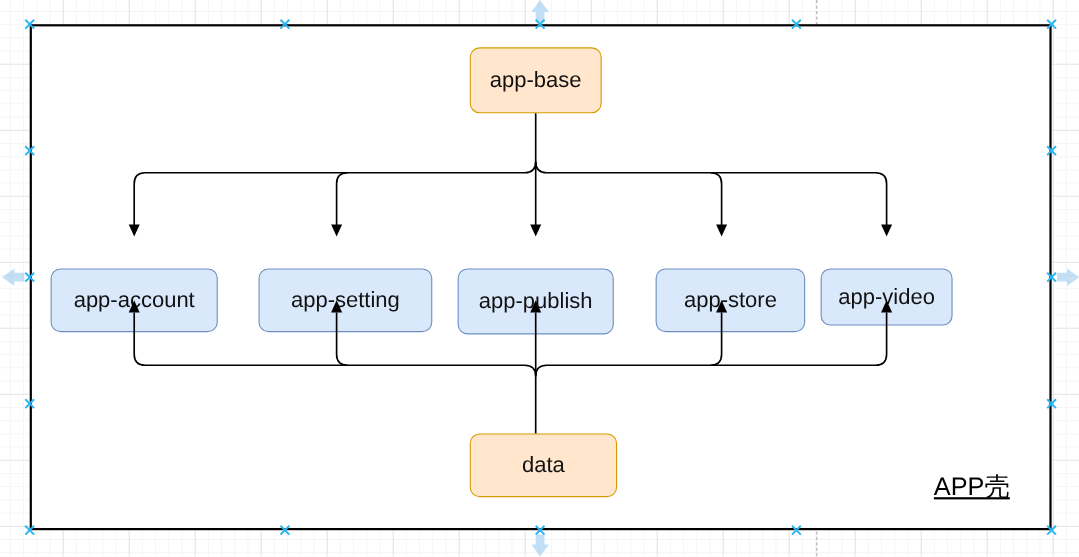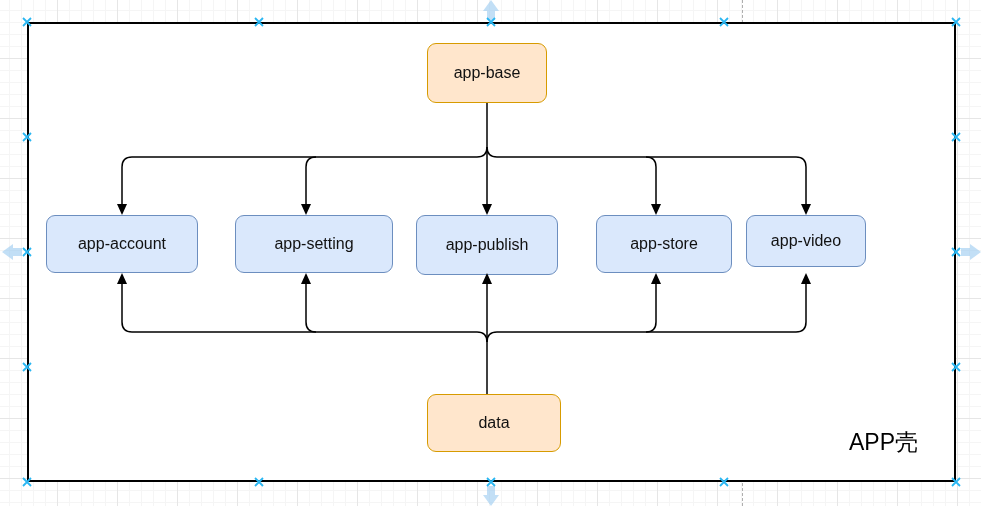--- a/index.html
+++ b/index.html
@@ -22,30 +22,30 @@
   .page-divider{
     position:absolute;left:742px;top:0;height:506px;width:0;
     border-left:1px dashed #aeaeae;z-index:0;
   }
   .container-rect{
     position:absolute;left:27px;top:22px;width:929px;height:460px;
     background:#ffffff;border:2px solid #000;box-sizing:border-box;z-index:1;
   }
   .container-label{
     position:absolute;right:36px;bottom:22px;
-    font-size:23px;color:#000;white-space:nowrap;
+    font-size:23px;color:#000;white-space:nowrap;text-decoration:underline;
   }
   .overlay{position:absolute;left:0;top:0;z-index:3;pointer-events:none;}
   .node{
     position:absolute;z-index:2;box-sizing:border-box;
     display:flex;align-items:center;justify-content:center;
-    border-radius:9px;font-size:16px;color:#111;
+    border-radius:9px;font-size:20px;color:#111;
   }
   .node.orange{background:#ffe6cc;border:1.5px solid #d79b00;}
-  .node.blue{background:#dae8fc;border:1.5px solid #6c8ebf;}
+  .node.blue{background:#dae8fc;border:1.5px solid #6c8ebf;margin-top:29px;}
   .node-label{white-space:nowrap;}
 </style>
 </head>
 <body>
 
 <div class="canvas">
 
   <div class="page-divider"></div>
 
   <div class="container-rect">

